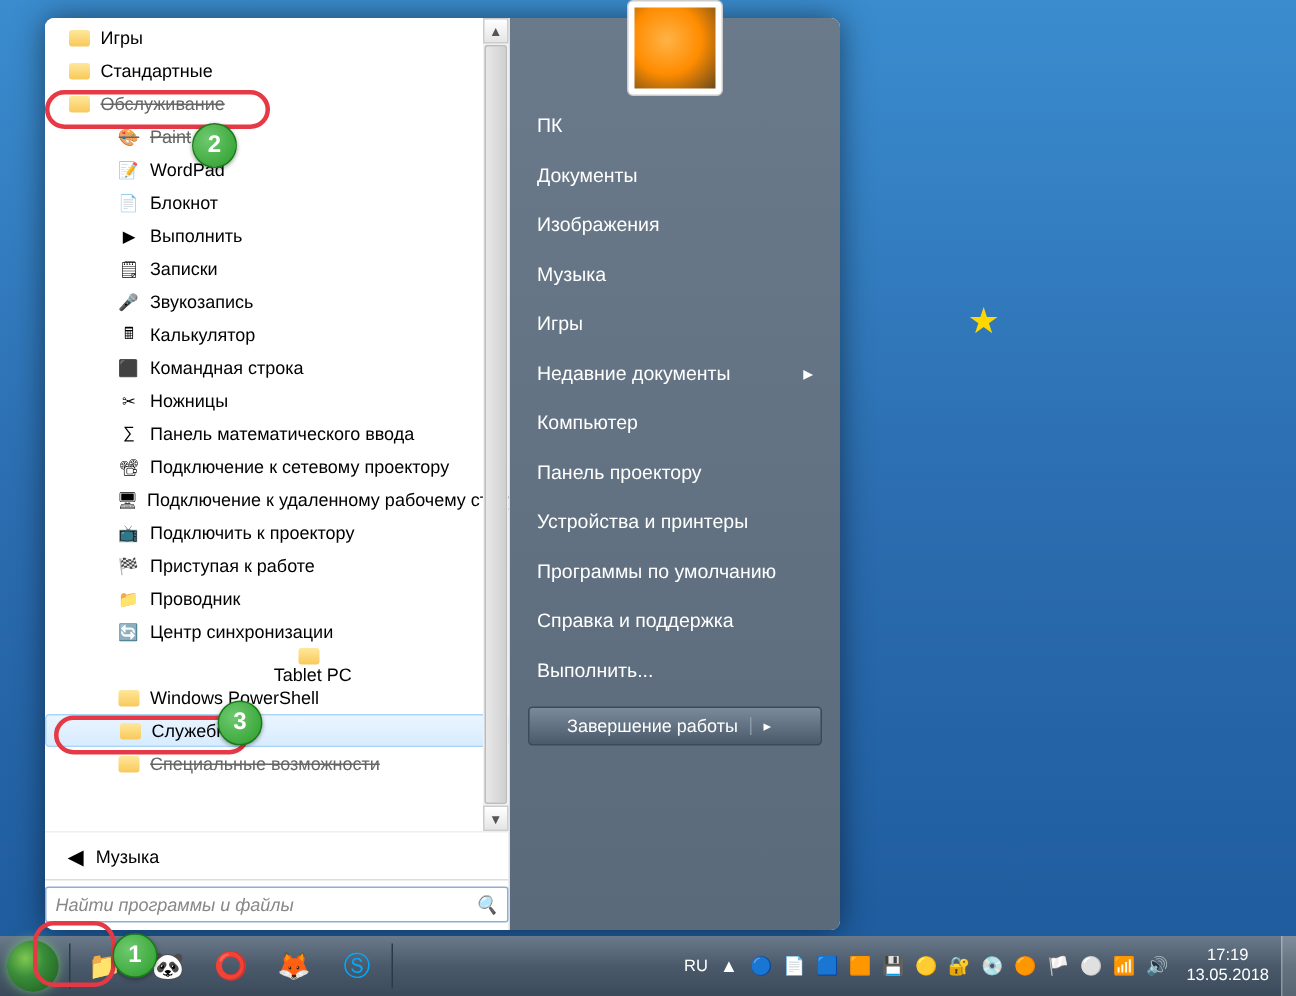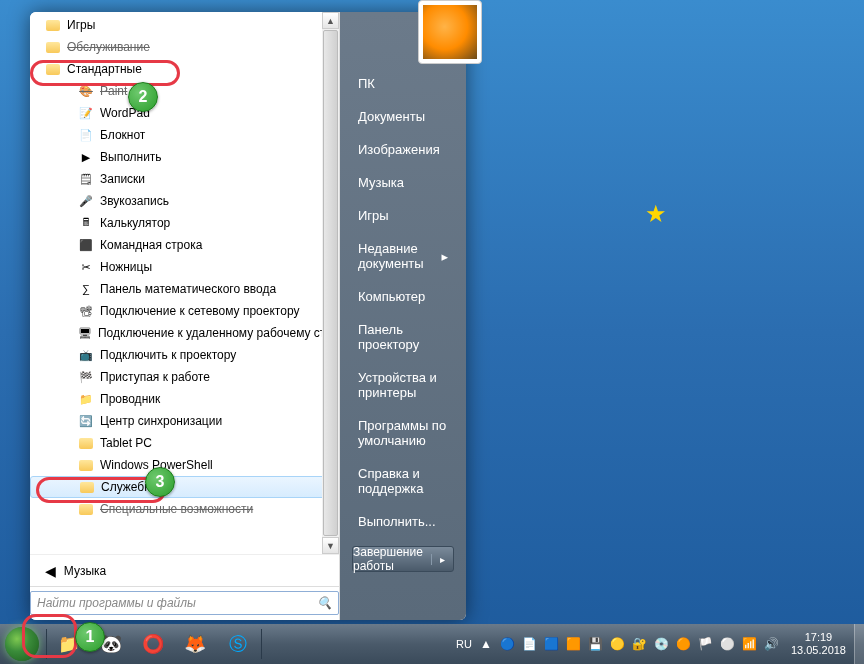--- a/index.html
+++ b/index.html
@@ -1,19 +1,19 @@
 <!DOCTYPE html>
 <html><head>
 <meta charset="utf-8">
 <style>
 * { margin: 0; padding: 0; box-sizing: border-box; font-family: "Segoe UI", Tahoma, sans-serif; }
 body { width: 864px; height: 664px; overflow: hidden; background: linear-gradient(to bottom, #3a8cce 0%, #2b6db0 50%, #1d5a9c 100%); position: relative; }
 .desktop-icon { position: absolute; left: 645px; top: 200px; color: #ffd700; font-size: 24px; }
 
-.start-menu { position: absolute; left: 30px; top: 12px; width: 436px; height: 608px; background: #fff; border-radius: 6px; box-shadow: 0 0 20px rgba(0,0,0,0.5); display: flex; overflow: hidden; }
+.start-menu { position: absolute; left: 30px; top: 12px; width: 530px; height: 608px; background: #fff; border-radius: 6px; box-shadow: 0 0 20px rgba(0,0,0,0.5); display: flex; overflow: hidden; }
 .sm-left { width: 310px; background: #fff; display: flex; flex-direction: column; border-right: 1px solid #ddd; }
 .sm-right { width: 220px; background: linear-gradient(to bottom, #6b7a8a 0%, #5a6a7a 100%); display: flex; flex-direction: column; padding-top: 55px; }
 
 .prog-list { flex: 1; overflow-y: auto; padding: 2px 0; position: relative; }
 .prog-item { display: flex; align-items: center; height: 22px; padding-left: 30px; font-size: 12px; color: #000; cursor: pointer; white-space: nowrap; }
 .prog-item.folder { padding-left: 15px; }
 .prog-item.hover { background: linear-gradient(to bottom, #eaf5ff, #d7ecfe); border: 1px solid #a8d4f8; border-radius: 3px; }
 .prog-item .ico { width: 16px; height: 16px; margin-right: 6px; display: inline-flex; align-items: center; justify-content: center; font-size: 11px; }
 .prog-item.struck { text-decoration: line-through; color: #666; }
 .folder-ico { background: linear-gradient(to bottom, #ffe79c, #f8c95a); border-radius: 2px; width: 14px; height: 11px; }
@@ -55,31 +55,31 @@
 
 <div class="start-menu">
   <div class="sm-left">
     <div class="prog-list" id="prog-list">
       <div class="prog-item folder">
           <span class="ico">
             <div class="folder-ico"></div>
           </span>
           <span>Игры</span>
         </div>
+        <div class="prog-item folder">
+          <span class="ico">
+            <div class="folder-ico"></div>
+          </span>
+          <span>Стандартные</span>
+        </div>
         <div class="prog-item folder struck">
           <span class="ico">
             <div class="folder-ico"></div>
           </span>
           <span>Обслуживание</span>
-        </div>
-        <div class="prog-item folder">
-          <span class="ico">
-            <div class="folder-ico"></div>
-          </span>
-          <span>Стандартные</span>
         </div>
         <div class="prog-item struck" style="padding-left: 48px;">
           <span class="ico">🎨</span>
           <span>Paint</span>
         </div>
         <div class="prog-item" style="padding-left: 48px;">
           <span class="ico">📝</span>
           <span>WordPad</span>
         </div>
         <div class="prog-item" style="padding-left: 48px;">
@@ -131,21 +131,21 @@
           <span>Приступая к работе</span>
         </div>
         <div class="prog-item" style="padding-left: 48px;">
           <span class="ico">📁</span>
           <span>Проводник</span>
         </div>
         <div class="prog-item" style="padding-left: 48px;">
           <span class="ico">🔄</span>
           <span>Центр синхронизации</span>
         </div>
-        <div class="prog-item" style="padding-left: 48px;">
+        <div class="prog-item" style="padding-left: 48px; flex-direction: column;">
           <span class="ico">
             <div class="folder-ico"></div>
           </span>
           <span>Tablet PC</span>
         </div>
         <div class="prog-item" style="padding-left: 48px;">
           <span class="ico">
             <div class="folder-ico"></div>
           </span>
           <span>Windows PowerShell</span>

